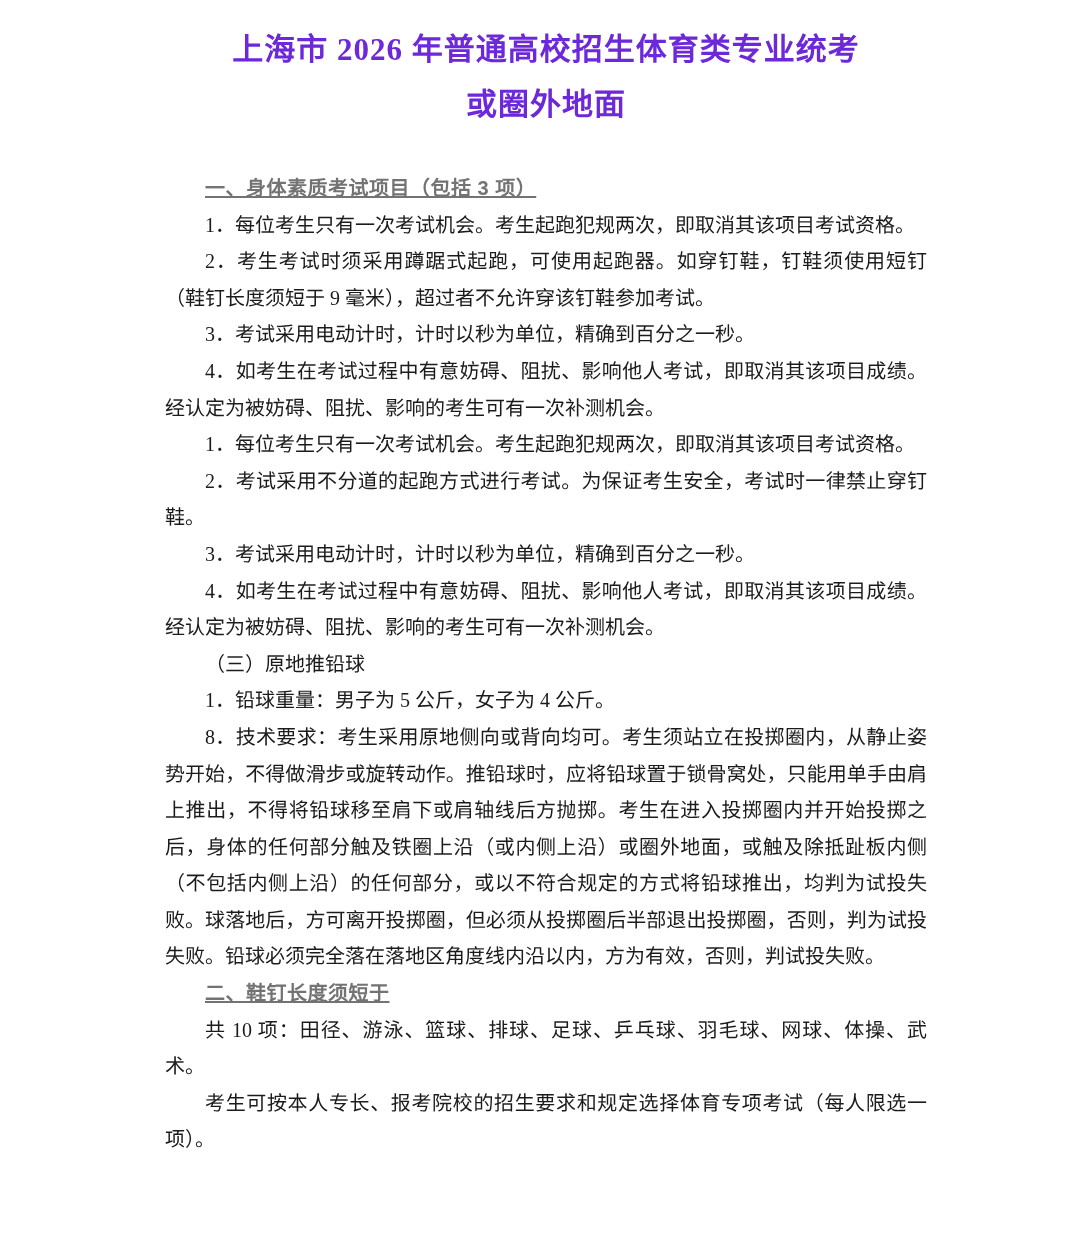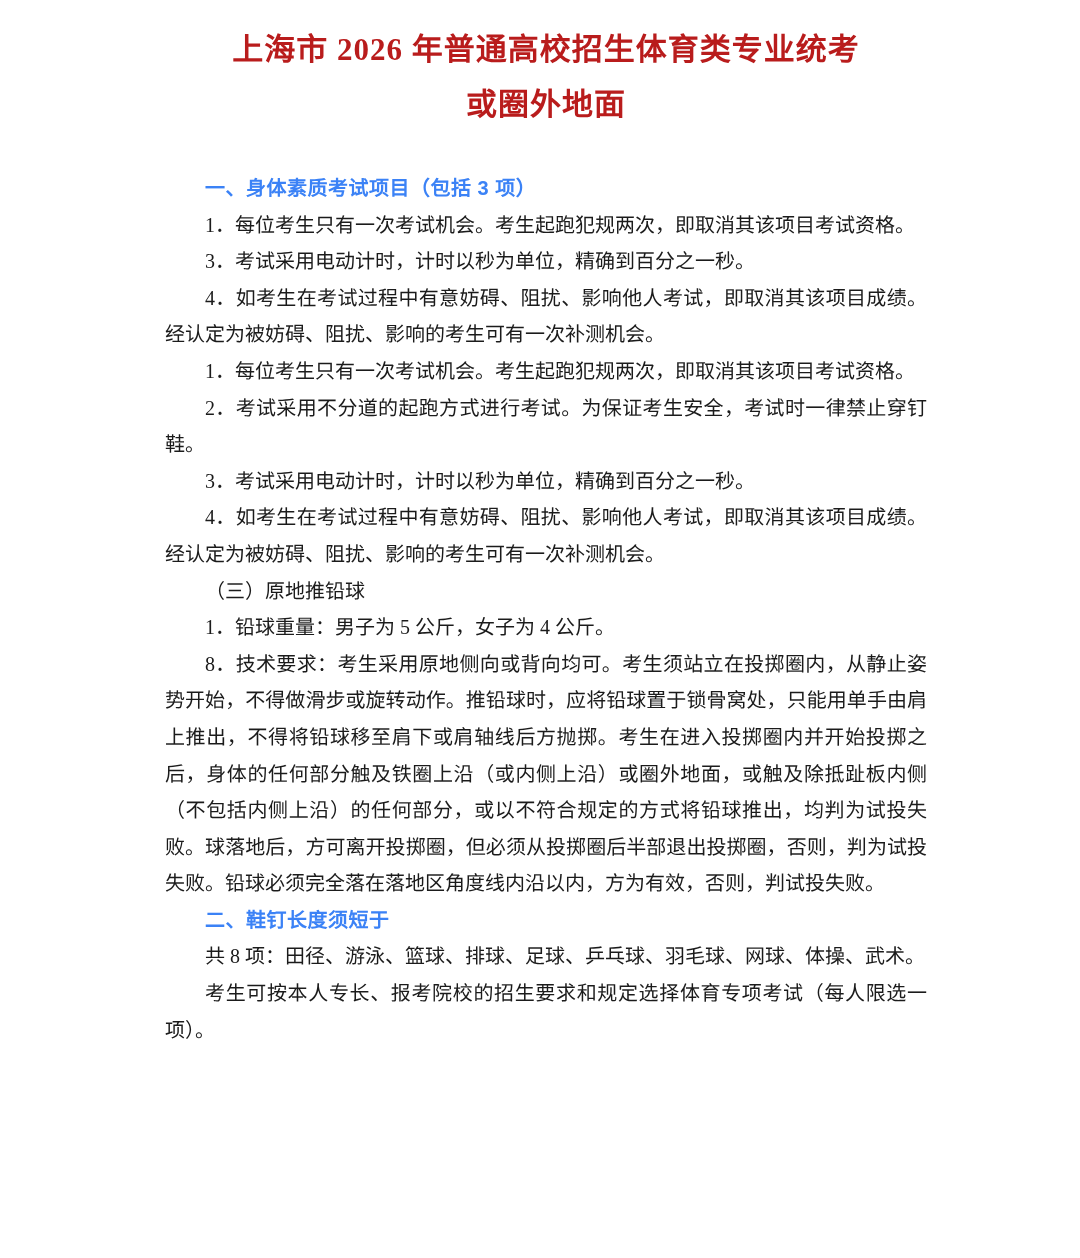--- a/index.html
+++ b/index.html
@@ -13,61 +13,63 @@
     color: #1b1b1b;
     padding: 22px 153px 0 165px;
     font-family: "Liberation Serif", "DejaVu Serif", serif;
     overflow: hidden;
   }
   .title {
     margin: 0 0 38px 0;
     text-align: center;
     font-size: 31px;
     font-weight: bold;
-    color: #b91c1c;
+    color: #6d28d9;
     line-height: 55px;
   }
   .title .title-line { display: block; letter-spacing: 1px; }
   .doc-body { width: 100%; }
   .para {
     margin: 0;
     font-size: 20px;
     line-height: 36.6px;
     text-indent: 2em;
     text-align: justify;
     text-justify: inter-ideograph;
     word-break: break-all;
   }
   .para.heading {
     font-weight: bold;
-    color: #3b82f6;
+    color: #737373;
     font-family: "Liberation Sans", "DejaVu Sans", sans-serif;
     letter-spacing: 0.5px;
+    text-decoration: underline;
   }
   .para.sub, .para.item {
     font-weight: normal;
   }
 </style>
 </head>
 <body>
 
 <div class="page">
   <h1 class="title">
     <span class="title-line">上海市 2026 年普通高校招生体育类专业统考</span>
     <span class="title-line">或圈外地面</span>
   </h1>
   <div class="doc-body">
       <p class="para heading">一、身体素质考试项目（包括 3 项）</p>
       <p class="para item">1．每位考生只有一次考试机会。考生起跑犯规两次，即取消其该项目考试资格。</p>
+      <p class="para item">2．考生考试时须采用蹲踞式起跑，可使用起跑器。如穿钉鞋，钉鞋须使用短钉（鞋钉长度须短于 9 毫米），超过者不允许穿该钉鞋参加考试。</p>
       <p class="para item">3．考试采用电动计时，计时以秒为单位，精确到百分之一秒。</p>
       <p class="para item">4．如考生在考试过程中有意妨碍、阻扰、影响他人考试，即取消其该项目成绩。经认定为被妨碍、阻扰、影响的考生可有一次补测机会。</p>
       <p class="para item">1．每位考生只有一次考试机会。考生起跑犯规两次，即取消其该项目考试资格。</p>
       <p class="para item">2．考试采用不分道的起跑方式进行考试。为保证考生安全，考试时一律禁止穿钉鞋。</p>
       <p class="para item">3．考试采用电动计时，计时以秒为单位，精确到百分之一秒。</p>
       <p class="para item">4．如考生在考试过程中有意妨碍、阻扰、影响他人考试，即取消其该项目成绩。经认定为被妨碍、阻扰、影响的考生可有一次补测机会。</p>
       <p class="para sub">（三）原地推铅球</p>
       <p class="para item">1．铅球重量：男子为 5 公斤，女子为 4 公斤。</p>
       <p class="para item">8．技术要求：考生采用原地侧向或背向均可。考生须站立在投掷圈内，从静止姿势开始，不得做滑步或旋转动作。推铅球时，应将铅球置于锁骨窝处，只能用单手由肩上推出，不得将铅球移至肩下或肩轴线后方抛掷。考生在进入投掷圈内并开始投掷之后，身体的任何部分触及铁圈上沿（或内侧上沿）或圈外地面，或触及除抵趾板内侧（不包括内侧上沿）的任何部分，或以不符合规定的方式将铅球推出，均判为试投失败。球落地后，方可离开投掷圈，但必须从投掷圈后半部退出投掷圈，否则，判为试投失败。铅球必须完全落在落地区角度线内沿以内，方为有效，否则，判试投失败。</p>
       <p class="para heading">二、鞋钉长度须短于</p>
-      <p class="para item">共 8 项：田径、游泳、篮球、排球、足球、乒乓球、羽毛球、网球、体操、武术。</p>
+      <p class="para item">共 10 项：田径、游泳、篮球、排球、足球、乒乓球、羽毛球、网球、体操、武术。</p>
       <p class="para item">考生可按本人专长、报考院校的招生要求和规定选择体育专项考试（每人限选一项）。</p>
     </div>
 </div>
 
 </body></html>

